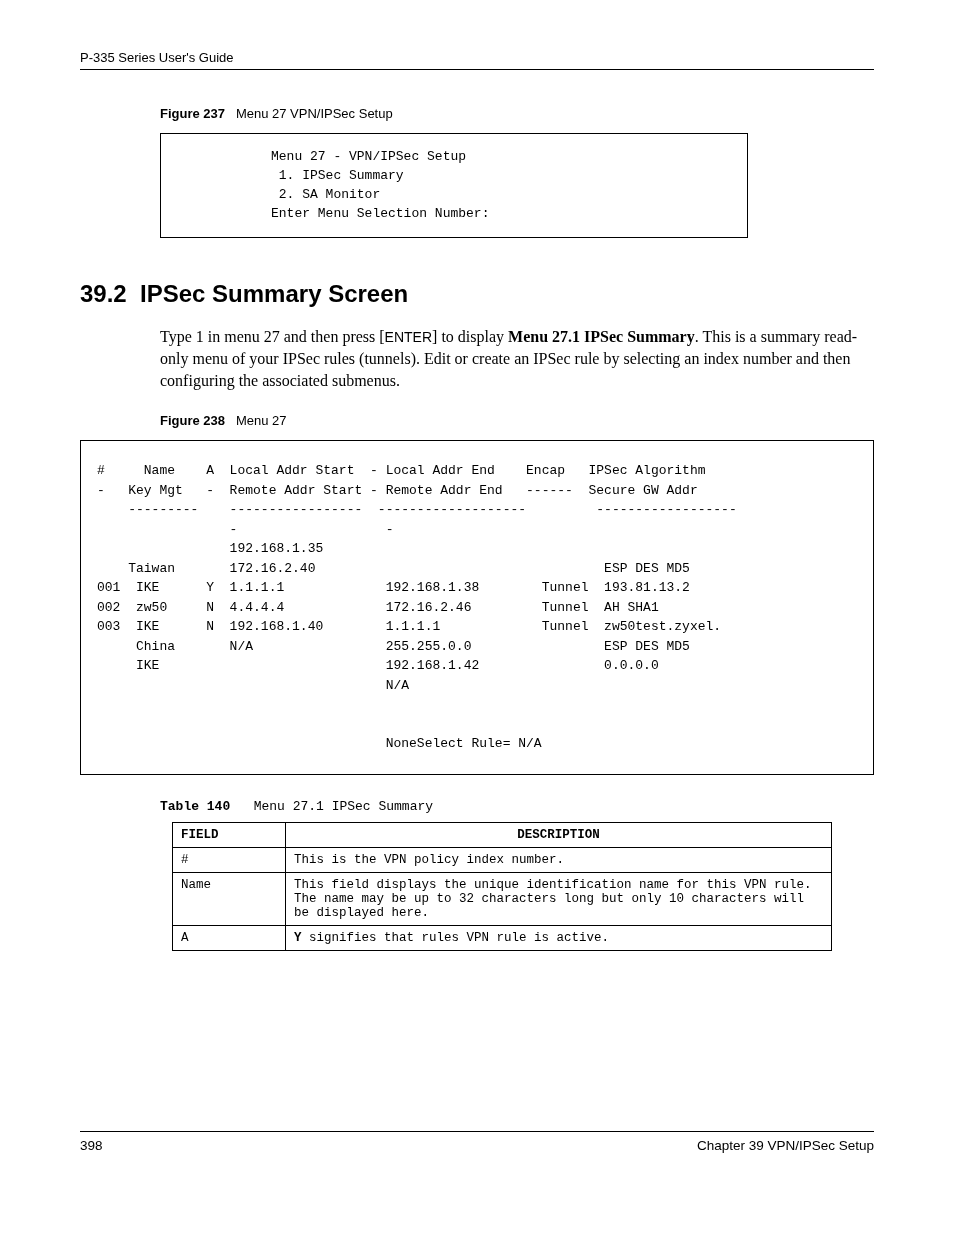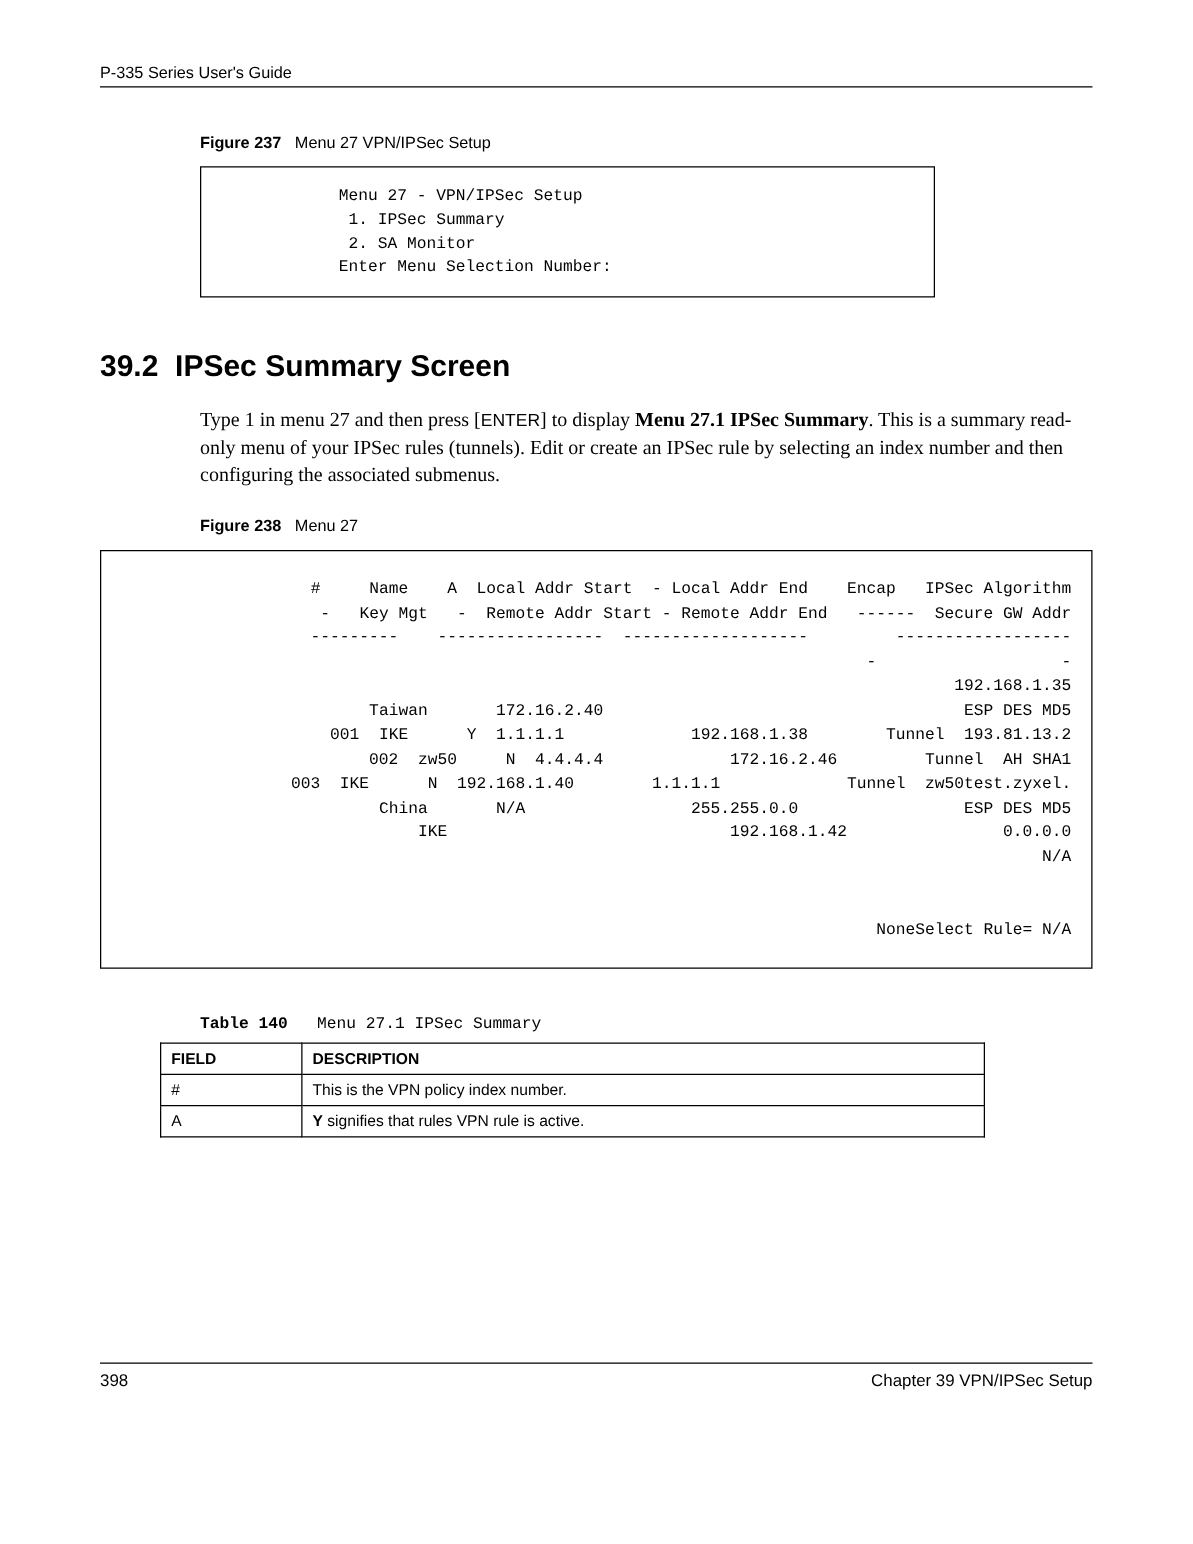--- a/index.html
+++ b/index.html
@@ -57,44 +57,44 @@
     font-family: Arial, Helvetica, sans-serif;
     font-size: 14px;
   }
   .code-box {
     border: 1px solid #000;
     padding: 20px 16px;
     font-family: "Courier New", Courier, monospace;
     font-size: 13px;
     line-height: 1.5;
     white-space: pre;
-    margin-bottom: 36px;
-    text-align: right;
+    margin-bottom: 24px;
   }
   .table-caption {
     font-family: Liberation Mono, monospace;
     font-size: 13px;
     margin-left: 80px;
     margin-bottom: 8px;
   }
   table.data-table {
-    margin-left: 48px;
+    margin-left: 92px;
     border-collapse: collapse;
     width: 660px;
-    font-family: Liberation Sans, sans-serif;
+    font-family: Liberation Mono, monospace;
     font-size: 12.5px;
   }
   table.data-table th, table.data-table td {
     border: 1px solid #000;
     padding: 5px 8px;
     text-align: left;
     vertical-align: top;
   }
   table.data-table th {
     font-weight: bold;
+    text-align: center;
   }
   table.data-table th.field { width: 96px; text-align: left; }
   .footer {
     margin-top: 180px;
   }
   .hr-bottom {
     border: none;
     border-top: 1.5px solid #000;
     margin: 0 0 6px 0;
   }
@@ -159,20 +159,24 @@
       <th class="field">FIELD</th>
       <th>DESCRIPTION</th>
     </tr>
   </thead>
   <tbody>
     <tr>
       <td>#</td>
       <td>This is the VPN policy index number.</td>
     </tr>
     <tr>
+      <td>Name</td>
+      <td>This field displays the unique identification name for this VPN rule. The name may be up to 32 characters long but only 10 characters will be displayed here.</td>
+    </tr>
+    <tr>
       <td>A</td>
       <td><b>Y</b><span> signifies that rules VPN rule is active.</span></td>
     </tr>
   </tbody>
 </table>
 
 <div class="footer">
   <hr class="hr-bottom">
   <div class="footer-row">
     <span>398</span>

